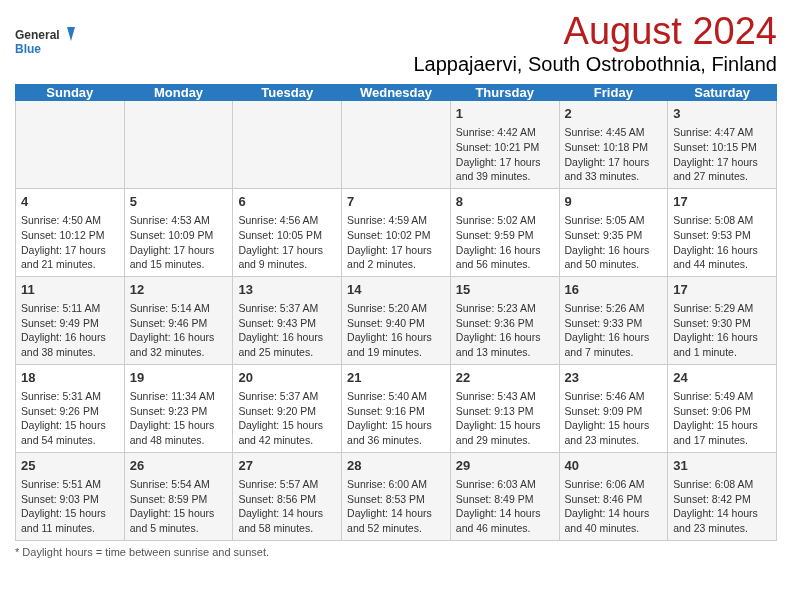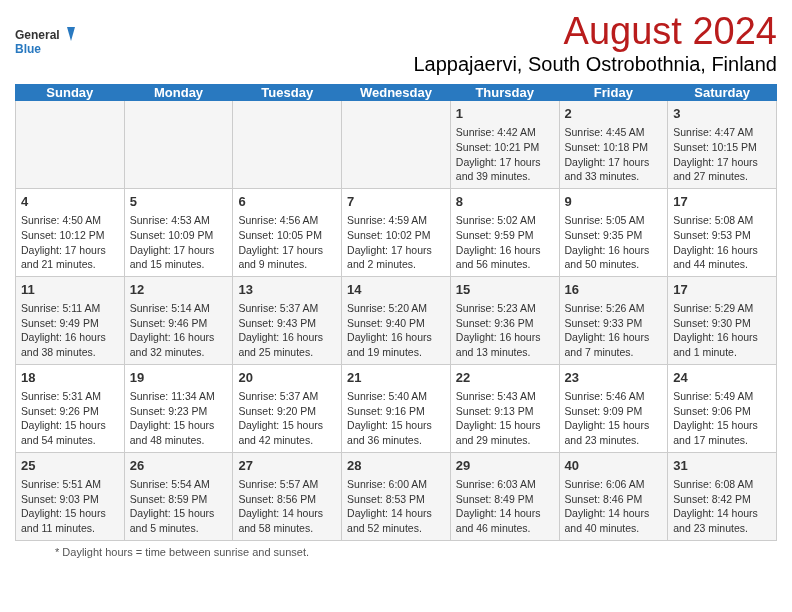--- a/index.html
+++ b/index.html
@@ -74,21 +74,20 @@
     tr:nth-child(even) td {
       background-color: #fff;
     }
     thead tr th {
       background-color: #2979c0;
     }
     .footer-note {
       font-size: 11px;
       color: #555;
       margin-top: 5px;
-      margin-left: 40px;
     }
   </style>
 </head>
 <body>
 
 <div class="header-area">
   <div class="logo">
     <svg width="60" height="40" viewBox="0 0 60 40">
   <text x="0" y="16" font-size="12" font-weight="bold" fill="#333" font-family="Arial">General</text>
   <text x="0" y="30" font-size="12" font-weight="bold" fill="#2979c0" font-family="Arial">Blue</text>

